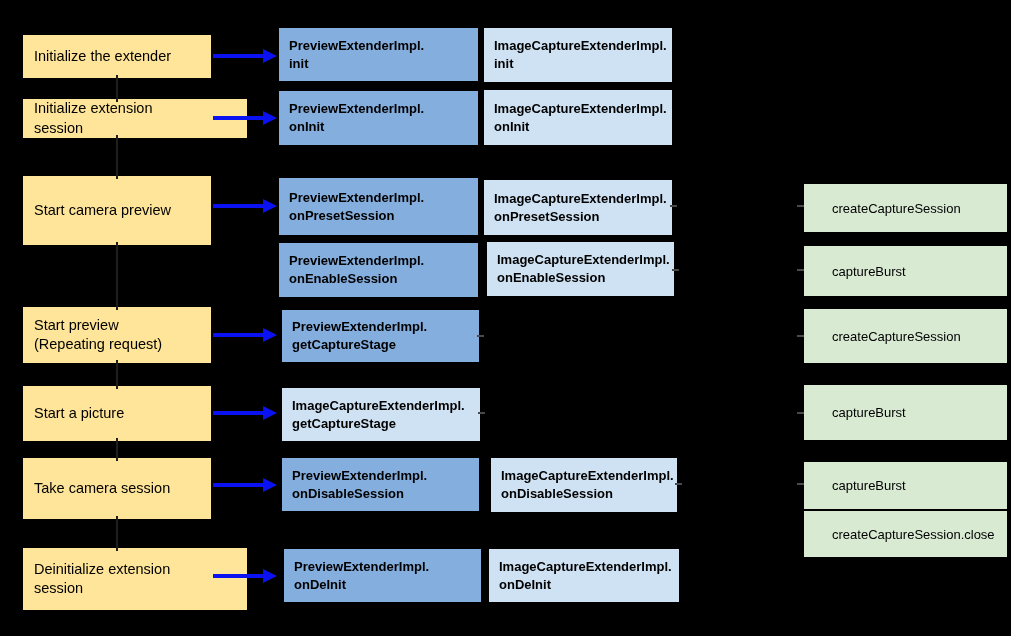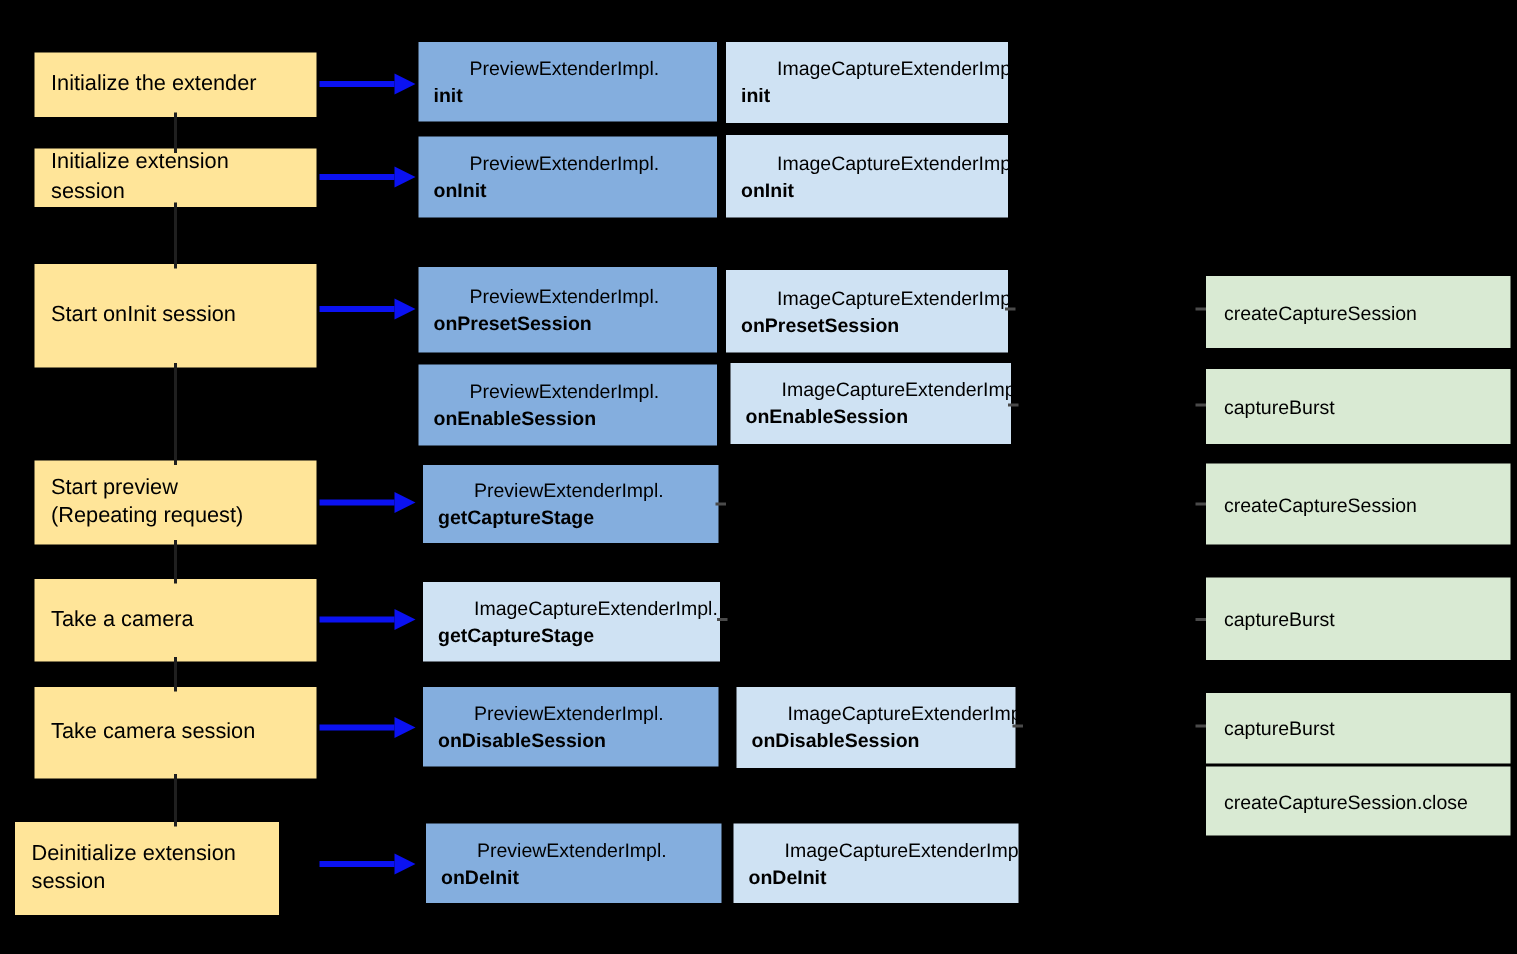--- a/index.html
+++ b/index.html
@@ -23,29 +23,29 @@
     font-size: 14.5px;
     line-height: 19.5px;
     padding: 0 11px;
     white-space: pre-line;
   }
   .method {
     font-size: 13px;
     line-height: 18px;
     padding: 0 10px;
   }
-  .method .cls { font-weight: 400; display: block; margin-left: 24px; }
+  .method .cls { font-weight: 700; display: block; }
   .method .mth { font-weight: 700; display: block; }
   .preview { background: var(--preview-fill, #84aede); }
   .capture { background: var(--capture-fill, #cfe2f3); }
   .camera2 {
     background: var(--camera2-fill, #d9ead3);
     font-size: 13px;
     line-height: 17px;
-    padding: 0 12px;
+    padding: 0 28px;
   }
   .arrow { position: absolute; }
   .aline {
     position: absolute;
     height: 4px;
     width: 50px;
     background: var(--arrow, #0b12f2);
   }
   .ahead {
     position: absolute;
@@ -63,28 +63,28 @@
     position: absolute;
     height: 2px;
     width: 7px;
     background: #4a4a4a;
   }
 </style>
 </head>
 <body>
 
 <div class="box step" style="left:23px;top:35px;width:188px;height:43px">Initialize the extender</div>
-<div class="box step" style="left:23px;top:99px;width:188px;height:39px">Initialize extension
+<div class="box step" style="left:23px;top:99px;width:224px;height:39px">Initialize extension
 session</div>
-<div class="box step" style="left:23px;top:176px;width:188px;height:69px">Start onInit session</div>
+<div class="box step" style="left:23px;top:176px;width:188px;height:69px">Start camera preview</div>
 <div class="box step" style="left:23px;top:307px;width:188px;height:56px">Start preview
 (Repeating request)</div>
-<div class="box step" style="left:23px;top:386px;width:188px;height:55px">Take a camera</div>
+<div class="box step" style="left:23px;top:386px;width:188px;height:55px">Start a picture</div>
 <div class="box step" style="left:23px;top:458px;width:188px;height:61px">Take camera session</div>
-<div class="box step" style="left:10px;top:548px;width:176px;height:62px">Deinitialize extension
+<div class="box step" style="left:23px;top:548px;width:224px;height:62px">Deinitialize extension
 session</div>
 
 <div class="vconn" style="left:116px;top:75px;height:27px"></div>
 <div class="vconn" style="left:116px;top:135px;height:44px"></div>
 <div class="vconn" style="left:116px;top:242px;height:68px"></div>
 <div class="vconn" style="left:116px;top:360px;height:29px"></div>
 <div class="vconn" style="left:116px;top:438px;height:23px"></div>
 <div class="vconn" style="left:116px;top:516px;height:35px"></div>
 
 <div class="arrow">

